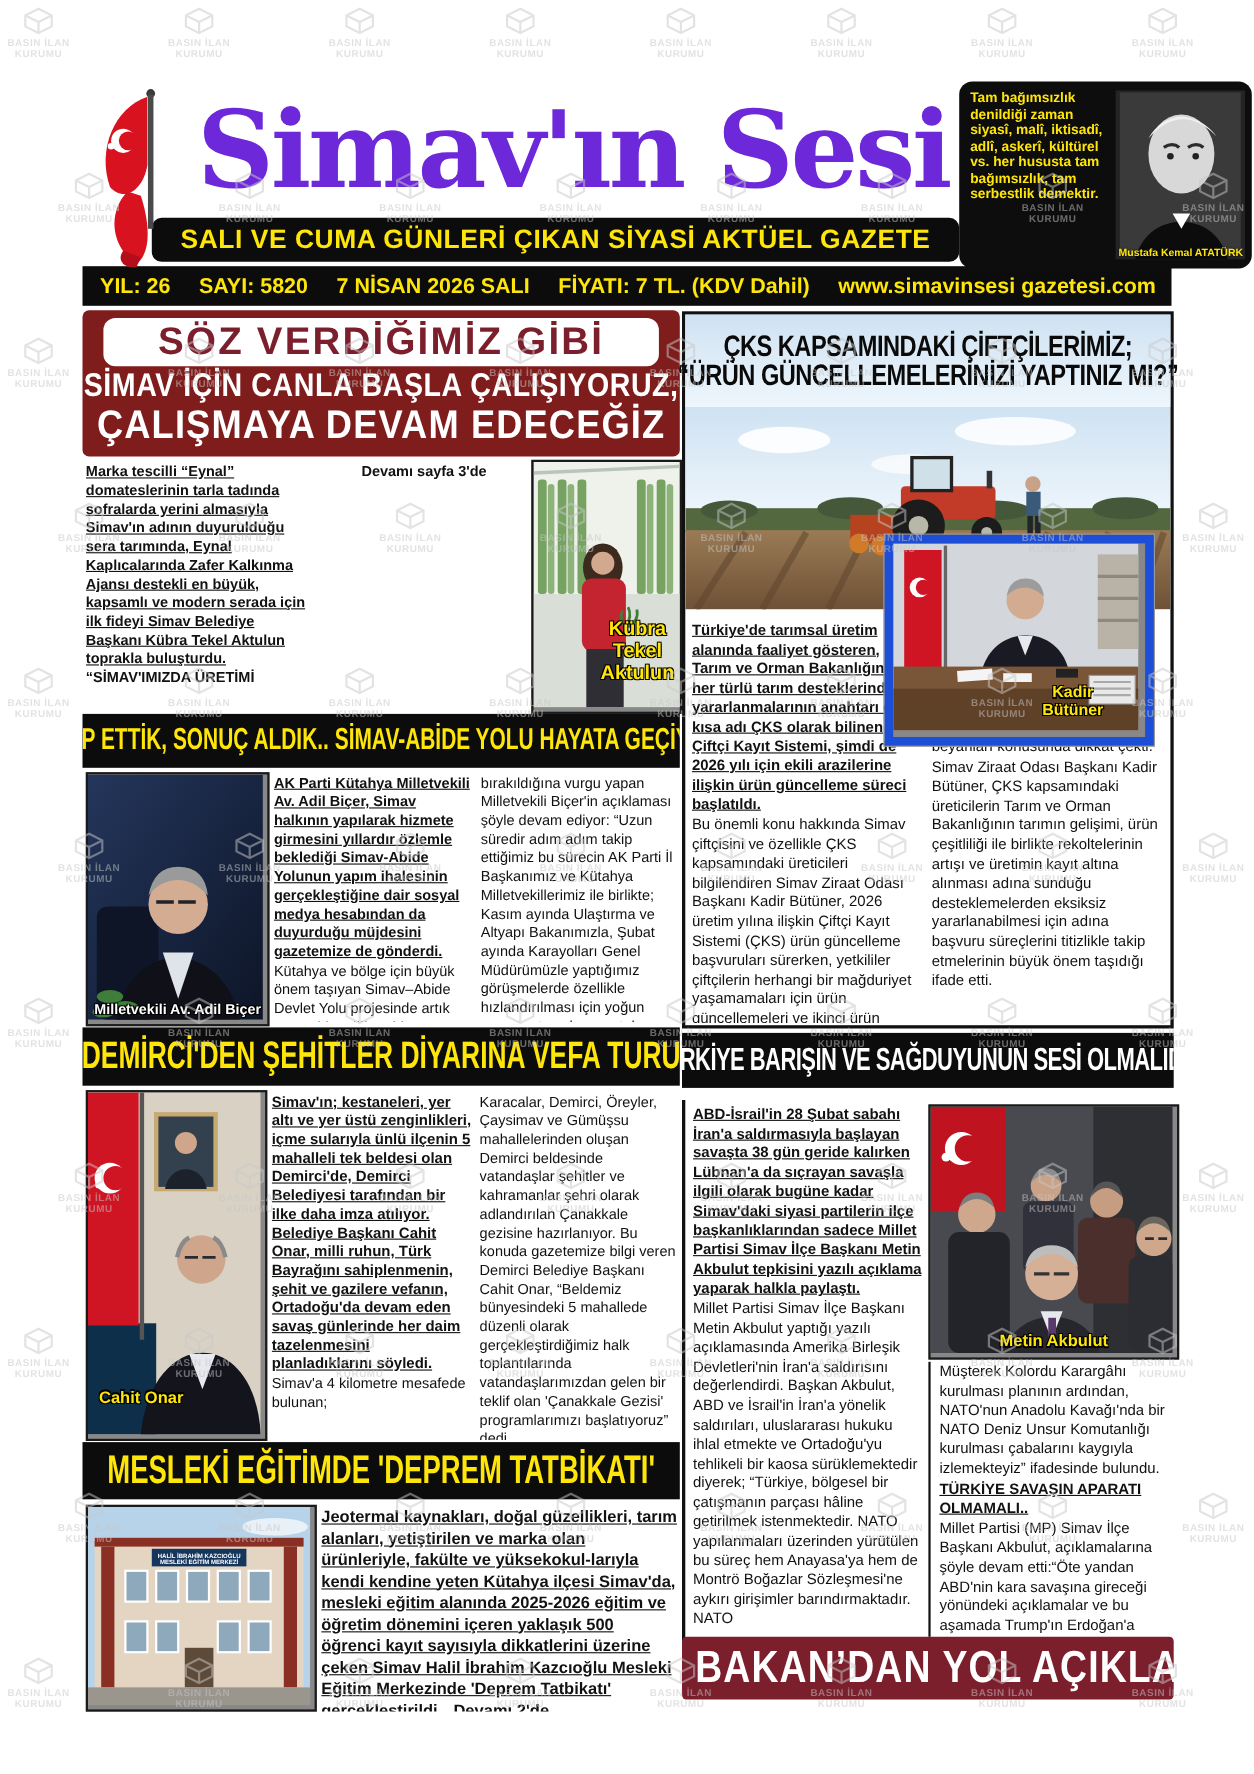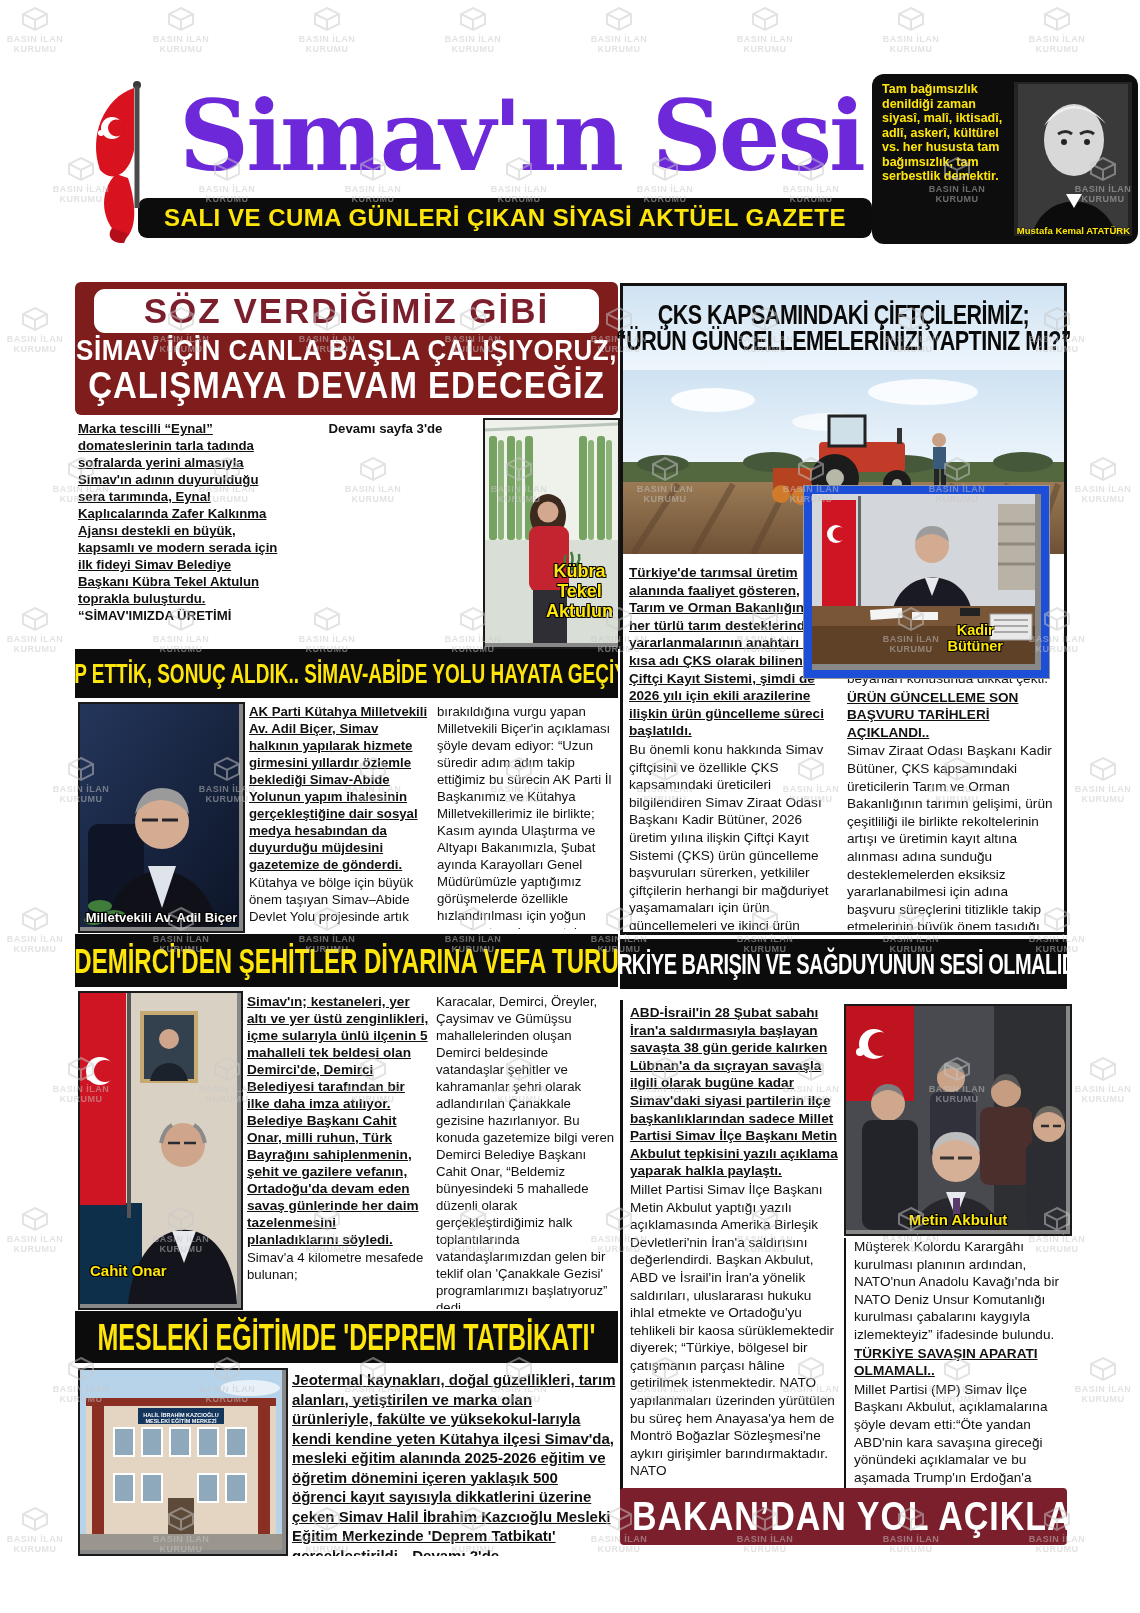--- a/index.html
+++ b/index.html
@@ -97,20 +97,27 @@
           <circle cx="73" cy="60" r="3" fill="#222"></circle>
         <path d="M18,154 C28,108 92,108 102,154 Z" fill="#0c0c0c"></path>
         <path d="M52,112 L60,126 L68,112 Z" fill="#ffffff"></path>
       </svg>
       <div class="ataturk-attrib">Mustafa Kemal ATATÜRK</div>
     </div>
   </div>
 
   <div class="abs subtitle-bar" style="left:138px;top:198px;width:734px;height:40px;z-index:1;">SALI VE CUMA GÜNLERİ ÇIKAN SİYASİ AKTÜEL GAZETE</div>
 
+  <div class="abs info-bar" style="left:75px;top:242px;width:990px;height:36px;">
+    <span>YIL: 26</span>
+    <span>SAYI: 5820</span>
+    <span>7 NİSAN 2026  SALI</span>
+    <span>FİYATI: 7 TL.  (KDV Dahil)</span>
+    <span>www.simavinsesi gazetesi.com</span>
+  </div>
 
   <div class="abs promise-box" style="left:75px;top:282px;width:543px;height:133px;">
     <div class="kicker">SÖZ VERDİĞİMİZ GİBİ</div>
     <div class="promise-h1">SİMAV İÇİN CANLA BAŞLA ÇALIŞIYORUZ,</div>
     <div class="promise-h2">ÇALIŞMAYA DEVAM EDECEĞİZ</div>
   </div>
 
   <div class="abs coltext" style="left:78px;top:420px;width:207px;height:226px;">
     <p><span class="lead">Marka tescilli “Eynal” domateslerinin tarla tadında sofralarda yerini almasıyla Simav'ın adının duyurulduğu sera tarımında, Eynal Kaplıcalarında Zafer Kalkınma Ajansı destekli en büyük, kapsamlı ve modern serada için ilk fideyi Simav Belediye Başkanı Kübra Tekel Aktulun toprakla buluşturdu.</span><br>
        <span class="boldonly">“SİMAV'IMIZDA ÜRETİMİ</span></p>
@@ -318,21 +325,20 @@
       </svg>
     </div>
 
     <div class="abs coltext rcol" style="left:6px;top:278px;width:208px;height:366px;">
       <p><span class="lead">Türkiye'de tarımsal üretim alanında faaliyet gösteren, Tarım ve Orman Bakanlığının her türlü tarım desteklerinden yararlanmalarının anahtarı olan kısa adı ÇKS olarak bilinen Çiftçi Kayıt Sistemi, şimdi de 2026 yılı için ekili arazilerine ilişkin ürün güncelleme süreci başlatıldı.</span></p>
       <p>Bu önemli konu hakkında Simav çiftçisini ve özellikle ÇKS kapsamındaki üreticileri bilgilendiren Simav Ziraat Odası Başkanı Kadir Bütüner, 2026 üretim yılına ilişkin Çiftçi Kayıt Sistemi (ÇKS) ürün güncelleme başvuruları sürerken, yetkililer çiftçilerin herhangi bir mağduriyet yaşamamaları için ürün güncellemeleri ve ikinci ürün</p>
     </div>
 
     <div class="abs coltext rcol" style="left:224px;top:384px;width:212px;height:260px;">
       <p>beyanları konusunda dikkat çekti.</p>
-      <p><span class="subhead">ÜRÜN GÜNCELLEME SON BAŞVURU TARİHLERİ AÇIKLANDI..</span></p>
       <p>Simav Ziraat Odası Başkanı Kadir Bütüner, ÇKS kapsamındaki üreticilerin Tarım ve Orman Bakanlığının tarımın gelişimi, ürün çeşitliliği ile birlikte rekoltelerinin artışı ve üretimin kayıt altına alınması adına sunduğu desteklemelerden eksiksiz yararlanabilmesi için adına başvuru süreçlerini titizlikle takip etmelerinin büyük önem taşıdığı ifade etti.</p>
     </div>
   </div>
 
   <div class="abs photo" style="left:804px;top:486px;width:229px;height:176px;z-index:3;border:8px solid #1d4ed8;outline:1px solid #999;">
     <svg width="223" height="170" viewBox="0 0 223 170" preserveAspectRatio="none">
       <rect width="223" height="170" fill="#d3d6da"></rect>
       <rect x="186" y="10" width="37" height="86" fill="#b9b2a6"></rect>
       <path d="M186,30 h37 M186,50 h37 M186,70 h37" stroke="#8f887c" stroke-width="3"></path>
       <rect x="10" y="6" width="34" height="112" fill="#cf1523"></rect>

